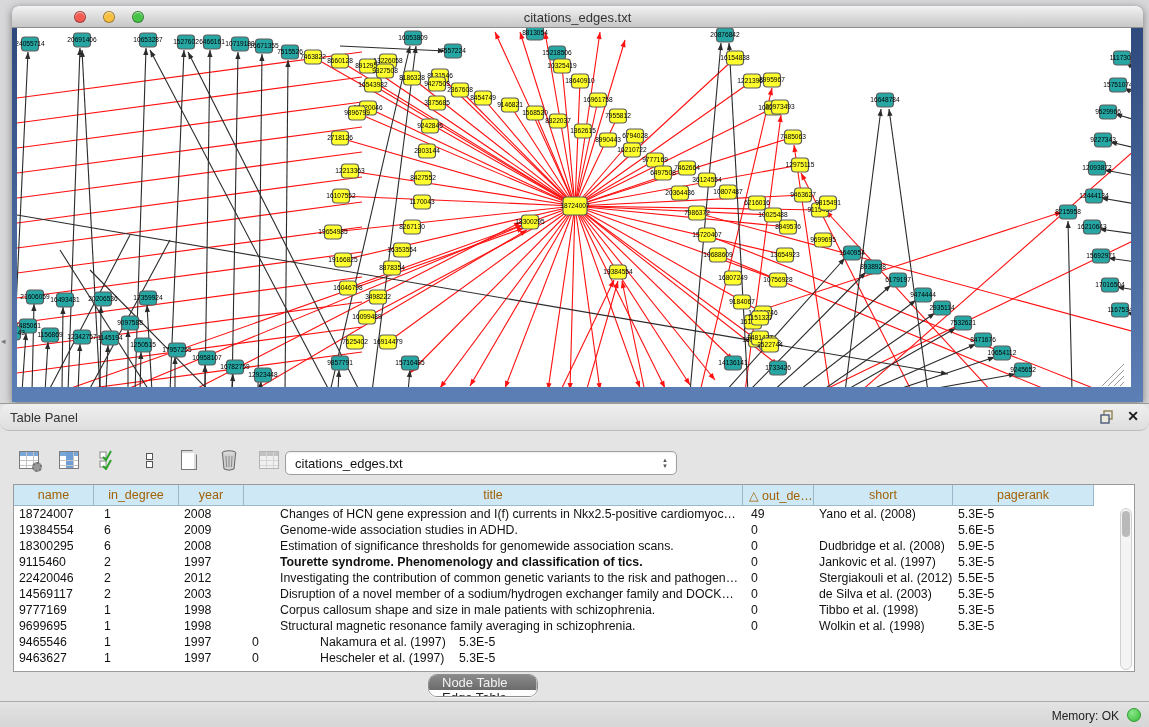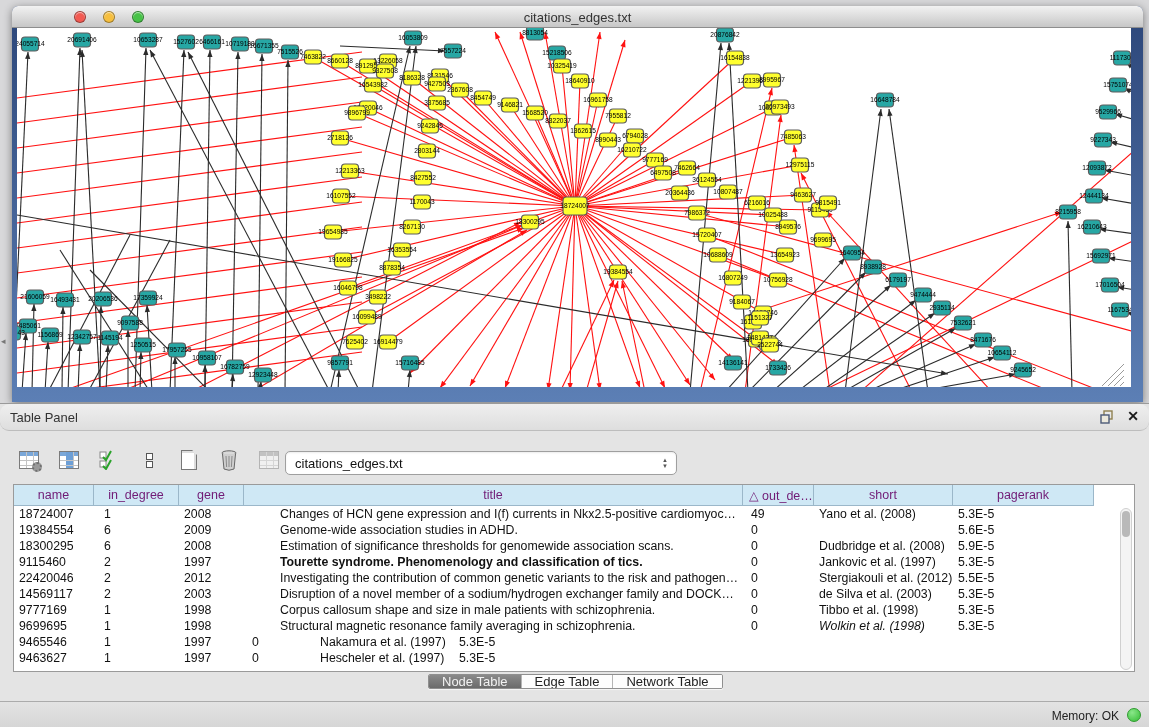--- a/index.html
+++ b/index.html
@@ -37,31 +37,31 @@
                 border:1px solid #9f9f9f; border-radius:5px; font-size:13px; color:#111;
                 display:flex; align-items:center; padding-left:9px;
                 box-shadow:inset 0 1px 2px rgba(0,0,0,.08); }
   .stepper { position:absolute; right:4px; top:2px; width:14px; height:18px; display:flex; flex-direction:column;
              align-items:center; justify-content:center; color:#555; font-size:6px; line-height:6px; }
 
   .tablebox { position:absolute; left:13px; top:80px; width:1122px; height:188px; background:#fff;
               border:1px solid #9a9a9a; overflow:hidden; }
   .thead { display:flex; height:21px; }
   .th { background:#cfe8f5; border-right:1px solid #9bb7c9; border-bottom:1px solid #9bb7c9;
-        font-size:12.5px; color:#701a75; display:flex; align-items:center; justify-content:center; overflow:hidden; white-space:nowrap; }
+        font-size:12.5px; color:#a16207; display:flex; align-items:center; justify-content:center; overflow:hidden; white-space:nowrap; }
   .th.sorted { justify-content:flex-start; padding-left:6px; }
   .trow { display:flex; height:16px; }
   .td { font-size:12.3px; color:#111; white-space:nowrap; overflow:hidden; line-height:16px; }
   .vscroll { position:absolute; right:2px; top:23px; width:12px; height:162px; background:#f4f4f4;
              border:1px solid #d0d0d0; border-radius:6px; }
   .vthumb { position:absolute; left:1px; top:2px; width:8px; height:26px; background:#b9b9b9; border-radius:4px; }
 
-  .segmented { position:absolute; left:428px; top:270px; height:15px; display:flex;
-               border:1px solid #8f8f8f; border-radius:2px; overflow:hidden; background:#fff;
-               box-shadow:0 1px 1px rgba(255,255,255,.7); }
+  .segmented { position:absolute; left:428px; top:270px; height:23px; display:flex;
+               border:1px solid #8f8f8f; border-radius:9px; overflow:hidden; background:#fff;
+               box-shadow:0 1px 1px rgba(255,255,255,.7);flex-direction:column; }
   .seg { padding:0 13px; font-size:13px; color:#222; display:flex; align-items:center; border-right:1px solid #b5b5b5; background:#fdfdfd; }
   .seg:last-child { border-right:none; }
   .seg.sel { background:linear-gradient(#8a8a8a,#6b6b6b); color:#f2f2f2; }
 
   .statusbar { position:absolute; left:0; top:297px; width:100%; height:35px;
                background:linear-gradient(#e3e3e3,#d2d2d2); border-top:1px solid #ababab; }
   .memory { position:absolute; right:30px; top:7px; font-size:12px; color:#222; }
   .memdot { position:absolute; right:8px; top:6px; width:14px; height:14px; border-radius:50%;
             background:radial-gradient(circle at 35% 30%, #8ae78a, #35bd35); border:1px solid #2d9b2d; }
 
@@ -718,21 +718,21 @@
       <div class="stepper">
           <span>▲</span>
           <span>▼</span>
         </div>
     </div>
 
     <div class="tablebox">
       <div class="thead" id="thead">
           <div class="th" style="width: 80px;">name</div>
           <div class="th" style="width: 85px;">in_degree</div>
-          <div class="th" style="width: 65px;">gene</div>
+          <div class="th" style="width: 65px;">year</div>
           <div class="th" style="width: 499px;">title</div>
           <div class="th sorted" style="width: 71px;">△ out_de…</div>
           <div class="th" style="width: 139px;">short</div>
           <div class="th" style="width: 141px;">pagerank</div>
         </div>
       <div id="tbody">
           <div class="trow">
             <div class="td" style="width: 80px; padding-left: 5px;">18724007</div>
             <div class="td" style="width: 85px; padding-left: 10px;">1</div>
             <div class="td" style="width: 65px; padding-left: 5px;">2008</div>
@@ -794,21 +794,21 @@
             <div class="td" style="width: 71px; padding-left: 8px;">0</div>
             <div class="td" style="width: 139px; padding-left: 5px;">Tibbo et al. (1998)</div>
             <div class="td" style="width: 141px; padding-left: 5px;">5.3E-5</div>
           </div>
           <div class="trow">
             <div class="td" style="width: 80px; padding-left: 5px;">9699695</div>
             <div class="td" style="width: 85px; padding-left: 10px;">1</div>
             <div class="td" style="width: 65px; padding-left: 5px;">1998</div>
             <div class="td" style="width: 499px; padding-left: 36px;">Structural magnetic resonance family averaging in schizophrenia.</div>
             <div class="td" style="width: 71px; padding-left: 8px;">0</div>
-            <div class="td" style="width: 139px; padding-left: 5px; font-style: italic;">Wolkin et al. (1998)</div>
+            <div class="td" style="width: 139px; padding-left: 5px;">Wolkin et al. (1998)</div>
             <div class="td" style="width: 141px; padding-left: 5px;">5.3E-5</div>
           </div>
           <div class="trow">
             <div class="td" style="width: 80px; padding-left: 5px;">9465546</div>
             <div class="td" style="width: 85px; padding-left: 10px;">1</div>
             <div class="td" style="width: 65px; padding-left: 5px;">1997</div>
             <div class="td" style="width: 71px; padding-left: 8px;">0</div>
             <div class="td" style="width: 139px; padding-left: 5px;">Nakamura et al. (1997)</div>
             <div class="td" style="width: 141px; padding-left: 5px;">5.3E-5</div>
           </div>

